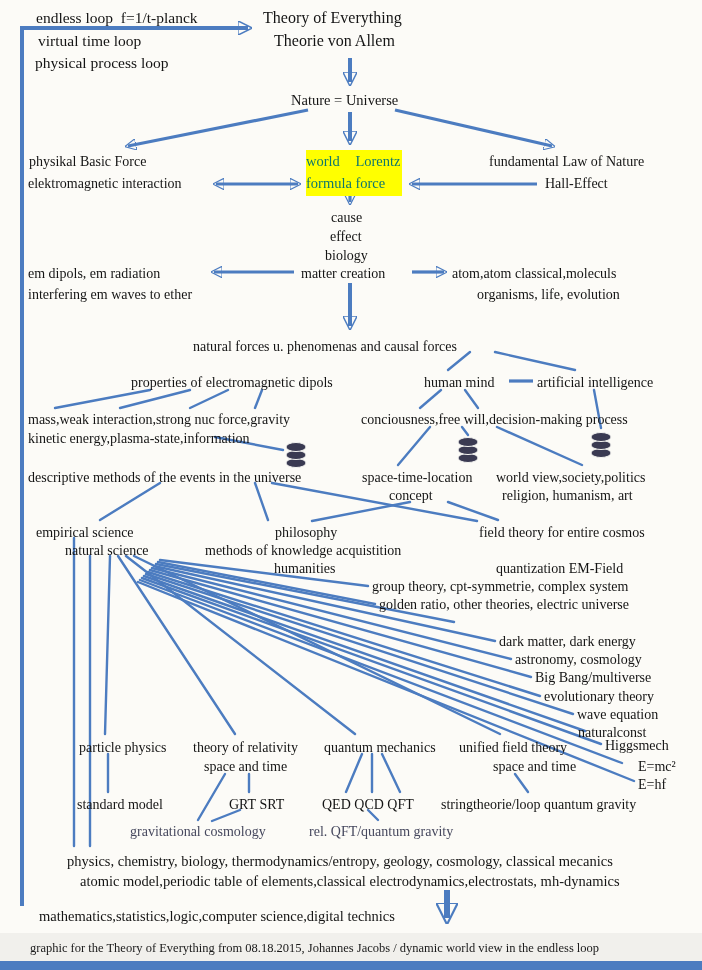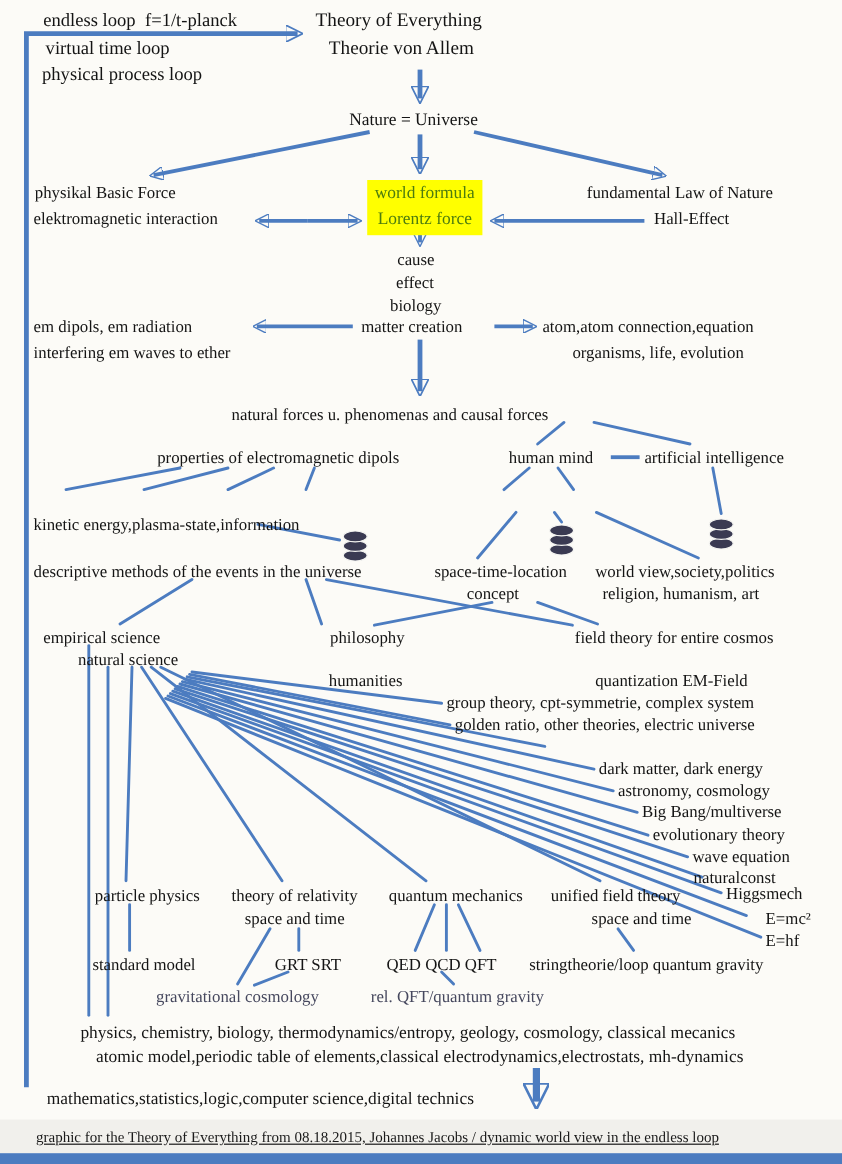--- a/index.html
+++ b/index.html
@@ -15,28 +15,28 @@
   .w3{stroke-width:3.2;}
   .w2{stroke-width:2.4;stroke-linecap:round;}
   .w6{stroke-width:6;}
   .n{position:absolute;white-space:pre;font-size:14px;line-height:1.25;}
   .fs16{font-size:16px;}
   .fs15{font-size:15.5px;}
   .fs145{font-size:14.5px;}
   .muted{color:#46485e;}
   .highlight{
     position:absolute;left:306px;top:150px;width:96px;height:46px;
-    background:#ffff00;color:#4d7c0f;display:flex;flex-direction:column;
+    background:#ffff00;color:#0f766e;display:flex;flex-direction:row;
     align-items:center;justify-content:center;font-size:14.5px;line-height:1.5;
   }
   .footerband{
     position:absolute;left:0;top:933px;width:702px;height:28px;
     background:#f1f0ec;
   }
-  .footerband .cap{position:absolute;left:30px;top:8px;font-size:12.5px;white-space:pre;color:#1a1a1a;text-decoration:underline;}
+  .footerband .cap{position:absolute;left:30px;top:8px;font-size:12.5px;white-space:pre;color:#1a1a1a;}
   .bluebar{position:absolute;left:0;top:961px;width:702px;height:9px;background:#4c7cc0;}
 </style>
 </head>
 <body>
 
 <div id="stage">
 
   <svg id="wires" viewBox="0 0 702 970" xmlns="http://www.w3.org/2000/svg">
     <defs>
       <marker id="ah" viewBox="0 0 10 10" refX="7" refY="5" markerWidth="3.6" markerHeight="3.6" orient="auto" markerUnits="strokeWidth">
@@ -167,39 +167,42 @@
   <div class="n" style="left:489px;top:153px">fundamental Law of Nature</div>
   <div class="n" style="left:545px;top:175px">Hall-Effect</div>
 
   <div class="n" style="left:331px;top:209px">cause</div>
   <div class="n" style="left:330px;top:228px">effect</div>
   <div class="n" style="left:325px;top:247px">biology</div>
   <div class="n" style="left:301px;top:265px">matter creation</div>
 
   <div class="n" style="left:28px;top:265px">em dipols, em radiation</div>
   <div class="n" style="left:28px;top:286px">interfering em waves to ether</div>
-  <div class="n" style="left:452px;top:265px">atom,atom connection,equation</div>
+  <div class="n" style="left:452px;top:265px">atom,atom classical,moleculs</div>
   <div class="n" style="left:477px;top:286px">organisms, life, evolution</div>
 
   <div class="n" style="left:193px;top:338px">natural forces u. phenomenas and causal forces</div>
   <div class="n" style="left:131px;top:374px">properties of electromagnetic dipols</div>
   <div class="n" style="left:424px;top:374px">human mind</div>
   <div class="n" style="left:537px;top:374px">artificial intelligence</div>
 
+  <div class="n" style="left:28px;top:411px">mass,weak interaction,strong nuc force,gravity</div>
   <div class="n" style="left:28px;top:430px">kinetic energy,plasma-state,information</div>
+  <div class="n" style="left:361px;top:411px">conciousness,free will,decision-making process</div>
 
   <div class="n" style="left:28px;top:469px">descriptive methods of the events in the universe</div>
   <div class="n" style="left:362px;top:469px">space-time-location</div>
   <div class="n" style="left:389px;top:487px">concept</div>
   <div class="n" style="left:496px;top:469px">world view,society,politics</div>
   <div class="n" style="left:502px;top:487px">religion, humanism, art</div>
 
   <div class="n" style="left:36px;top:524px">empirical science</div>
   <div class="n" style="left:65px;top:542px">natural science</div>
   <div class="n" style="left:275px;top:524px">philosophy</div>
+  <div class="n" style="left:205px;top:542px">methods of knowledge acquistition</div>
   <div class="n" style="left:274px;top:560px">humanities</div>
   <div class="n" style="left:479px;top:524px">field theory for entire cosmos</div>
   <div class="n" style="left:496px;top:560px">quantization EM-Field</div>
 
   <div class="n" style="left:372px;top:578px">group theory, cpt-symmetrie, complex system</div>
   <div class="n" style="left:379px;top:596px">golden ratio, other theories, electric universe</div>
   <div class="n" style="left:499px;top:633px">dark matter, dark energy</div>
   <div class="n" style="left:515px;top:651px">astronomy, cosmology</div>
   <div class="n" style="left:535px;top:669px">Big Bang/multiverse</div>
   <div class="n" style="left:544px;top:688px">evolutionary theory</div>

